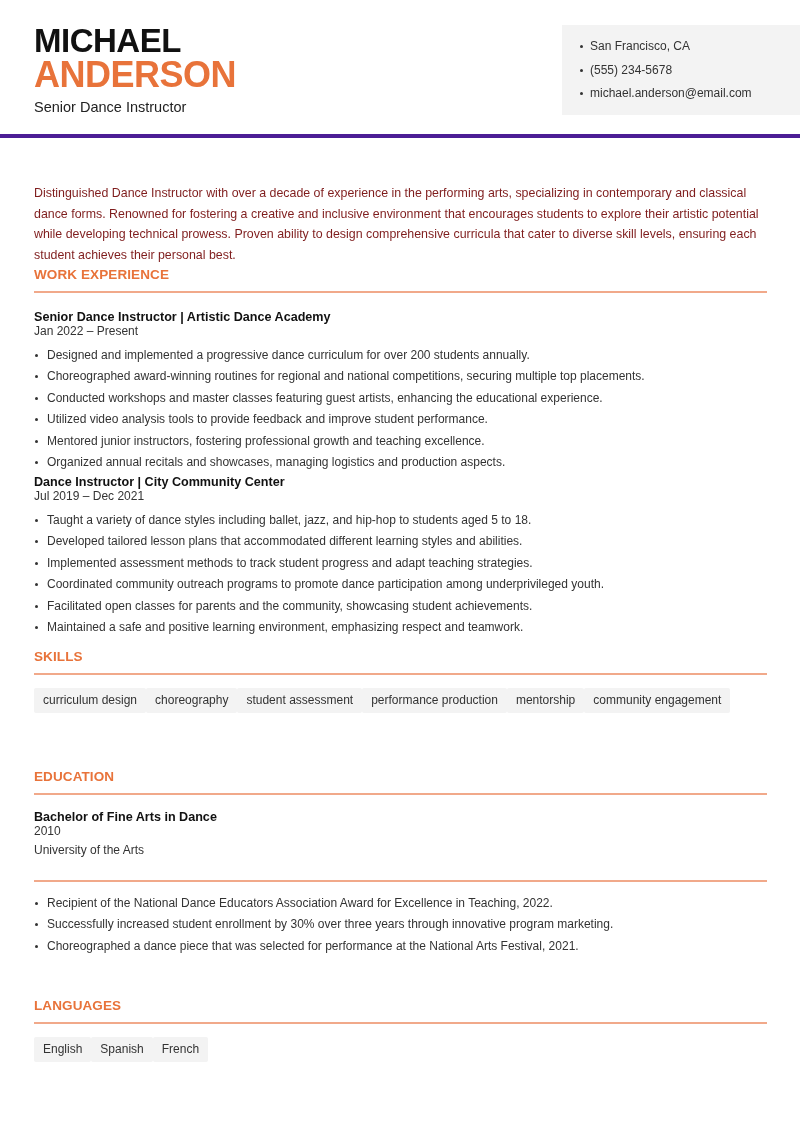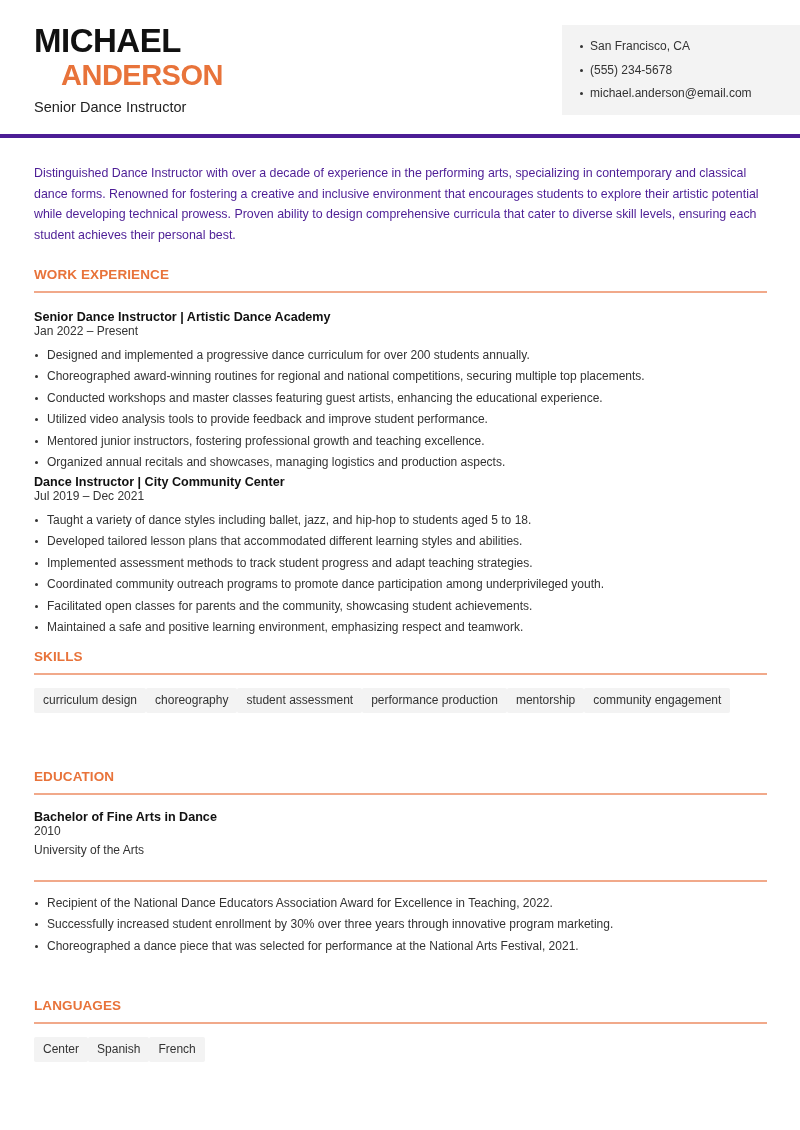--- a/index.html
+++ b/index.html
@@ -1,30 +1,30 @@
 <!DOCTYPE html>
 <html><head>
   <meta charset="utf-8">
   <style>
     * { box-sizing: border-box; margin: 0; padding: 0; }
     html, body { width: 800px; height: 1130px; background: #ffffff; overflow: hidden; }
     body { font-family: "Liberation Sans", "DejaVu Sans", sans-serif; color: #333333; position: relative; }
 
     .header { position: absolute; left: 0; top: 0; width: 800px; height: 138px; border-bottom: 4px solid #4c1d95; }
     .name-first { position: absolute; left: 34px; top: 23px; font-size: 33px; font-weight: 700; color: #111111; letter-spacing: -0.5px; line-height: 36px; }
-    .name-last { position: absolute; left: 34px; top: 57px; font-size: 29px; font-weight: 700; color: #e8733a; letter-spacing: -0.5px; line-height: 36px; margin-left: 27px; }
+    .name-last { position: absolute; left: 34px; top: 57px; font-size: 36px; font-weight: 700; color: #e8733a; letter-spacing: -0.5px; line-height: 36px; }
     .job-title { position: absolute; left: 34px; top: 99px; font-size: 14.5px; color: #222222; }
 
     .contact { position: absolute; left: 562px; top: 25px; width: 238px; height: 90px; background: #f3f3f3; padding: 13px 0 0 18px; }
     .contact ul { list-style: none; }
     .contact li { position: relative; padding-left: 10px; font-size: 12px; color: #333333; height: 23.5px; line-height: 16px; }
     .contact li::before { content: ""; position: absolute; left: 0; top: 7px; width: 3px; height: 3px; border-radius: 50%; background: #333; }
 
     .content { position: absolute; left: 34px; top: 163px; width: 733px; }
-    .summary { font-size: 12.4px; line-height: 20.6px; color: #4c1d95; }
+    .summary { font-size: 12.4px; line-height: 20.6px; color: #7f1d1d; margin-top: 20px; }
 
     .section-title { font-size: 13.5px; font-weight: 700; color: #e8733a; text-transform: uppercase; letter-spacing: 0.1px; }
     .section-rule { height: 2px; background: #f1a98a; margin-top: 9px; }
 
     .job-head { display: flex; justify-content: space-between; align-items: baseline; flex-direction: column; }
     .job-name { font-size: 12.6px; font-weight: 700; color: #111111; }
     .job-date { font-size: 12px; color: #333333; }
 
     ul.bullets { list-style: none; }
     ul.bullets li { position: relative; padding-left: 13px; font-size: 12px; color: #333333; height: 21.4px; line-height: 16px; }
@@ -119,18 +119,18 @@
       <li>Recipient of the National Dance Educators Association Award for Excellence in Teaching, 2022.</li>
       <li>Successfully increased student enrollment by 30% over three years through innovative program marketing.</li>
       <li>Choreographed a dance piece that was selected for performance at the National Arts Festival, 2021.</li>
     </ul>
   </div>
 
   <div class="abs" style="top:835px;">
     <div class="section-title">LANGUAGES</div>
     <div class="section-rule"></div>
     <div class="tags" style="margin-top:13px;">
-      <span class="tag">Center</span>
+      <span class="tag">English</span>
       <span class="tag">Spanish</span>
       <span class="tag">French</span>
     </div>
   </div>
 </div>
 
 </body></html>

